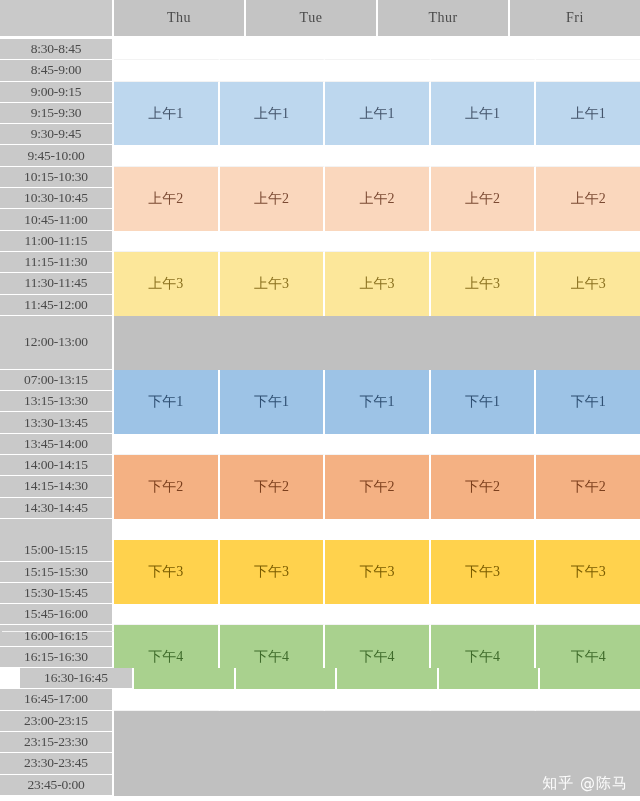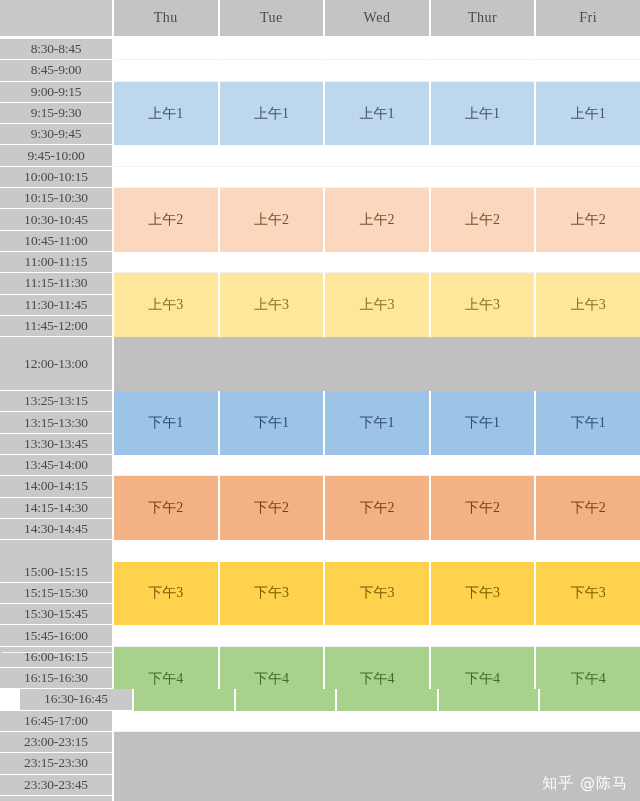--- a/index.html
+++ b/index.html
@@ -123,21 +123,20 @@
 </head>
 <body>
 
 <div id="timetable">
 
   <div class="header-row">
     <div class="corner-cell"></div>
     <div class="header-cells">
         <div class="day-head">Thu</div>
         <div class="day-head">Tue</div>
-        <div class="day-head">Wed</div>
         <div class="day-head">Thur</div>
         <div class="day-head">Fri</div>
       </div>
   </div>
 
   <div class="grid">
       <div class="row" style="height: 21.3px;">
         <div class="time-cell">8:30-8:45</div>
         <div class="day-area">
           <div class="cell empty sep" style="background: rgb(255, 255, 255);"></div>
@@ -201,30 +200,20 @@
         <div class="time-cell">9:45-10:00</div>
         <div class="day-area">
           <div class="cell empty sep" style="background: rgb(255, 255, 255);"></div>
           <div class="cell empty sep" style="background: rgb(255, 255, 255);"></div>
           <div class="cell empty sep" style="background: rgb(255, 255, 255);"></div>
           <div class="cell empty sep" style="background: rgb(255, 255, 255);"></div>
           <div class="cell empty sep" style="background: rgb(255, 255, 255);"></div>
         </div>
       </div>
       <div class="row" style="height: 21.3px;">
-        <div class="time-cell">10:00-10:15</div>
-        <div class="day-area">
-          <div class="cell empty sep" style="background: rgb(255, 255, 255);"></div>
-          <div class="cell empty sep" style="background: rgb(255, 255, 255);"></div>
-          <div class="cell empty sep" style="background: rgb(255, 255, 255);"></div>
-          <div class="cell empty sep" style="background: rgb(255, 255, 255);"></div>
-          <div class="cell empty sep" style="background: rgb(255, 255, 255);"></div>
-        </div>
-      </div>
-      <div class="row" style="height: 21.3px;">
         <div class="time-cell">10:15-10:30</div>
         <div class="day-area">
           <div class="cell" style="background: rgb(250, 215, 189); color: rgb(123, 74, 51);"></div>
           <div class="cell" style="background: rgb(250, 215, 189); color: rgb(123, 74, 51);"></div>
           <div class="cell" style="background: rgb(250, 215, 189); color: rgb(123, 74, 51);"></div>
           <div class="cell" style="background: rgb(250, 215, 189); color: rgb(123, 74, 51);"></div>
           <div class="cell" style="background: rgb(250, 215, 189); color: rgb(123, 74, 51);"></div>
         </div>
       </div>
       <div class="row" style="height: 21.3px;">
@@ -307,21 +296,21 @@
           <div class="cell" style="background: rgb(252, 231, 154); color: rgb(138, 113, 32);"></div>
         </div>
       </div>
       <div class="row" style="height: 54px;">
         <div class="time-cell" style="font-size: 13.5px;">12:00-13:00</div>
         <div class="day-area">
           <div class="cell break band" style="background: rgb(192, 192, 192); flex: 1 1 0px;"></div>
         </div>
       </div>
       <div class="row" style="height: 21.3px;">
-        <div class="time-cell">13:25-13:15</div>
+        <div class="time-cell">07:00-13:15</div>
         <div class="day-area">
           <div class="cell" style="background: rgb(157, 195, 230); color: rgb(47, 79, 114);"></div>
           <div class="cell" style="background: rgb(157, 195, 230); color: rgb(47, 79, 114);"></div>
           <div class="cell" style="background: rgb(157, 195, 230); color: rgb(47, 79, 114);"></div>
           <div class="cell" style="background: rgb(157, 195, 230); color: rgb(47, 79, 114);"></div>
           <div class="cell" style="background: rgb(157, 195, 230); color: rgb(47, 79, 114);"></div>
         </div>
       </div>
       <div class="row" style="height: 21.3px;">
         <div class="time-cell">13:15-13:30</div>

